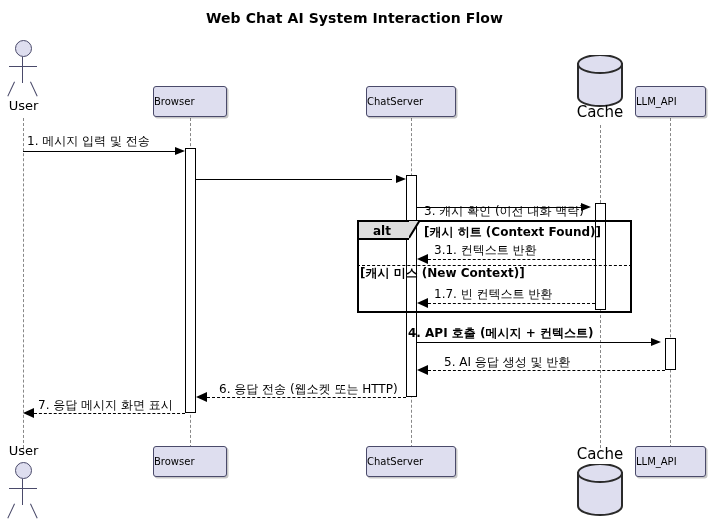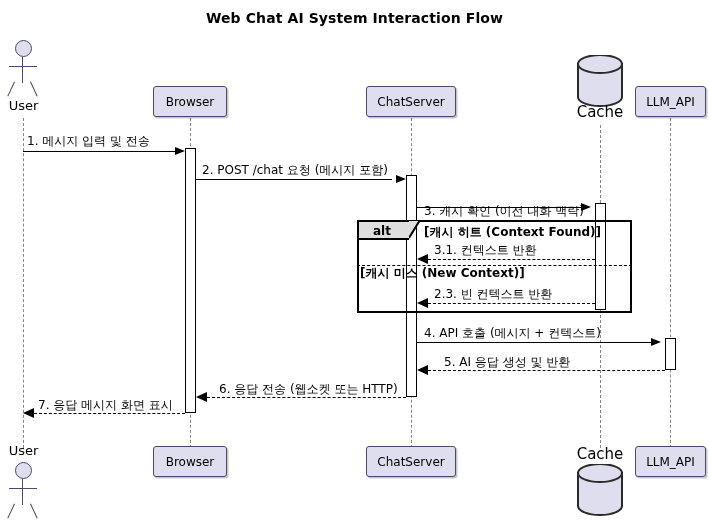--- a/index.html
+++ b/index.html
@@ -33,22 +33,21 @@
   }
 
   
   .participant-box {
     background: #DEDEEF;
     border: 1px solid #4A4A6A;
     border-radius: 3px;
     box-sizing: border-box;
     display: flex;
     align-items: center;
-    justify-content: center;
-    font-size: 12px;
+    font-size: 10px;
     color: #000000;
     box-shadow: 1.5px 1.5px 0 rgba(0,0,0,0.22);
   }
 
   
   .actor-head {
     width: 17px;
     height: 17px;
     border: 1px solid #4A4A6A;
     border-radius: 50%;
@@ -206,37 +205,36 @@
 
   <div class="abs frag-guard" style="left:424px; top:224px;">[캐시 히트 (Context Found)]</div>
 
   <div class="abs frag-divider" style="left:357px; top:265px; width:275px;"></div>
   <div class="abs frag-guard" style="left:360px; top:265px;">[캐시 미스 (New Context)]</div>
 
   <div class="abs msg-label" style="left:27px; top:133px;">1. 메시지 입력 및 전송</div>
   <div class="abs msg-line" style="left:23px; top:151px; width:152px;"></div>
   <div class="abs arrow-head arrow-right" style="left:175px; top:146.5px;"></div>
 
-  <div class="abs msg-label" style="left:202px; top:162px;">2. POST /chat 요청 (메시지 포함)</div>
   <div class="abs msg-line" style="left:196px; top:179px; width:196px;"></div>
   <div class="abs arrow-head arrow-right" style="left:396px; top:174.5px;"></div>
 
   <div class="abs msg-label" style="left:424px; top:203px;">3. 캐시 확인 (이전 대화 맥락)</div>
   <div class="abs msg-line" style="left:417px; top:207px; width:164px;"></div>
   <div class="abs arrow-head arrow-right" style="left:581px; top:202.5px;"></div>
 
   <div class="abs msg-label" style="left:434px; top:242px;">3.1. 컨텍스트 반환</div>
   <div class="abs msg-line dashed" style="left:428px; top:259px; width:167px;"></div>
   <div class="abs arrow-left-open" style="left:417px; top:254px;"></div>
 
-  <div class="abs msg-label" style="left:434px; top:286px;">2.3. 빈 컨텍스트 반환</div>
+  <div class="abs msg-label" style="left:434px; top:286px;">1.7. 빈 컨텍스트 반환</div>
   <div class="abs msg-line dashed" style="left:428px; top:303px; width:167px;"></div>
   <div class="abs arrow-left-open" style="left:417px; top:298px;"></div>
 
-  <div class="abs msg-label" style="left:424px; top:325px;">4. API 호출 (메시지 + 컨텍스트)</div>
+  <div class="abs msg-label" style="left:408px; top:325px;font-weight:bold;">4. API 호출 (메시지 + 컨텍스트)</div>
   <div class="abs msg-line" style="left:417px; top:342px; width:234px;"></div>
   <div class="abs arrow-head arrow-right" style="left:651px; top:337.5px;"></div>
 
   <div class="abs msg-label" style="left:424px; top:354px;margin-left:20px;">5. AI 응답 생성 및 반환</div>
   <div class="abs msg-line dashed" style="left:428px; top:370px; width:237px;"></div>
   <div class="abs arrow-left-open" style="left:417px; top:365px;"></div>
 
   <div class="abs msg-label" style="left:219px; top:381px;">6. 응답 전송 (웹소켓 또는 HTTP)</div>
   <div class="abs msg-line dashed" style="left:207px; top:397px; width:199px;"></div>
   <div class="abs arrow-left-open" style="left:196px; top:392px;"></div>

